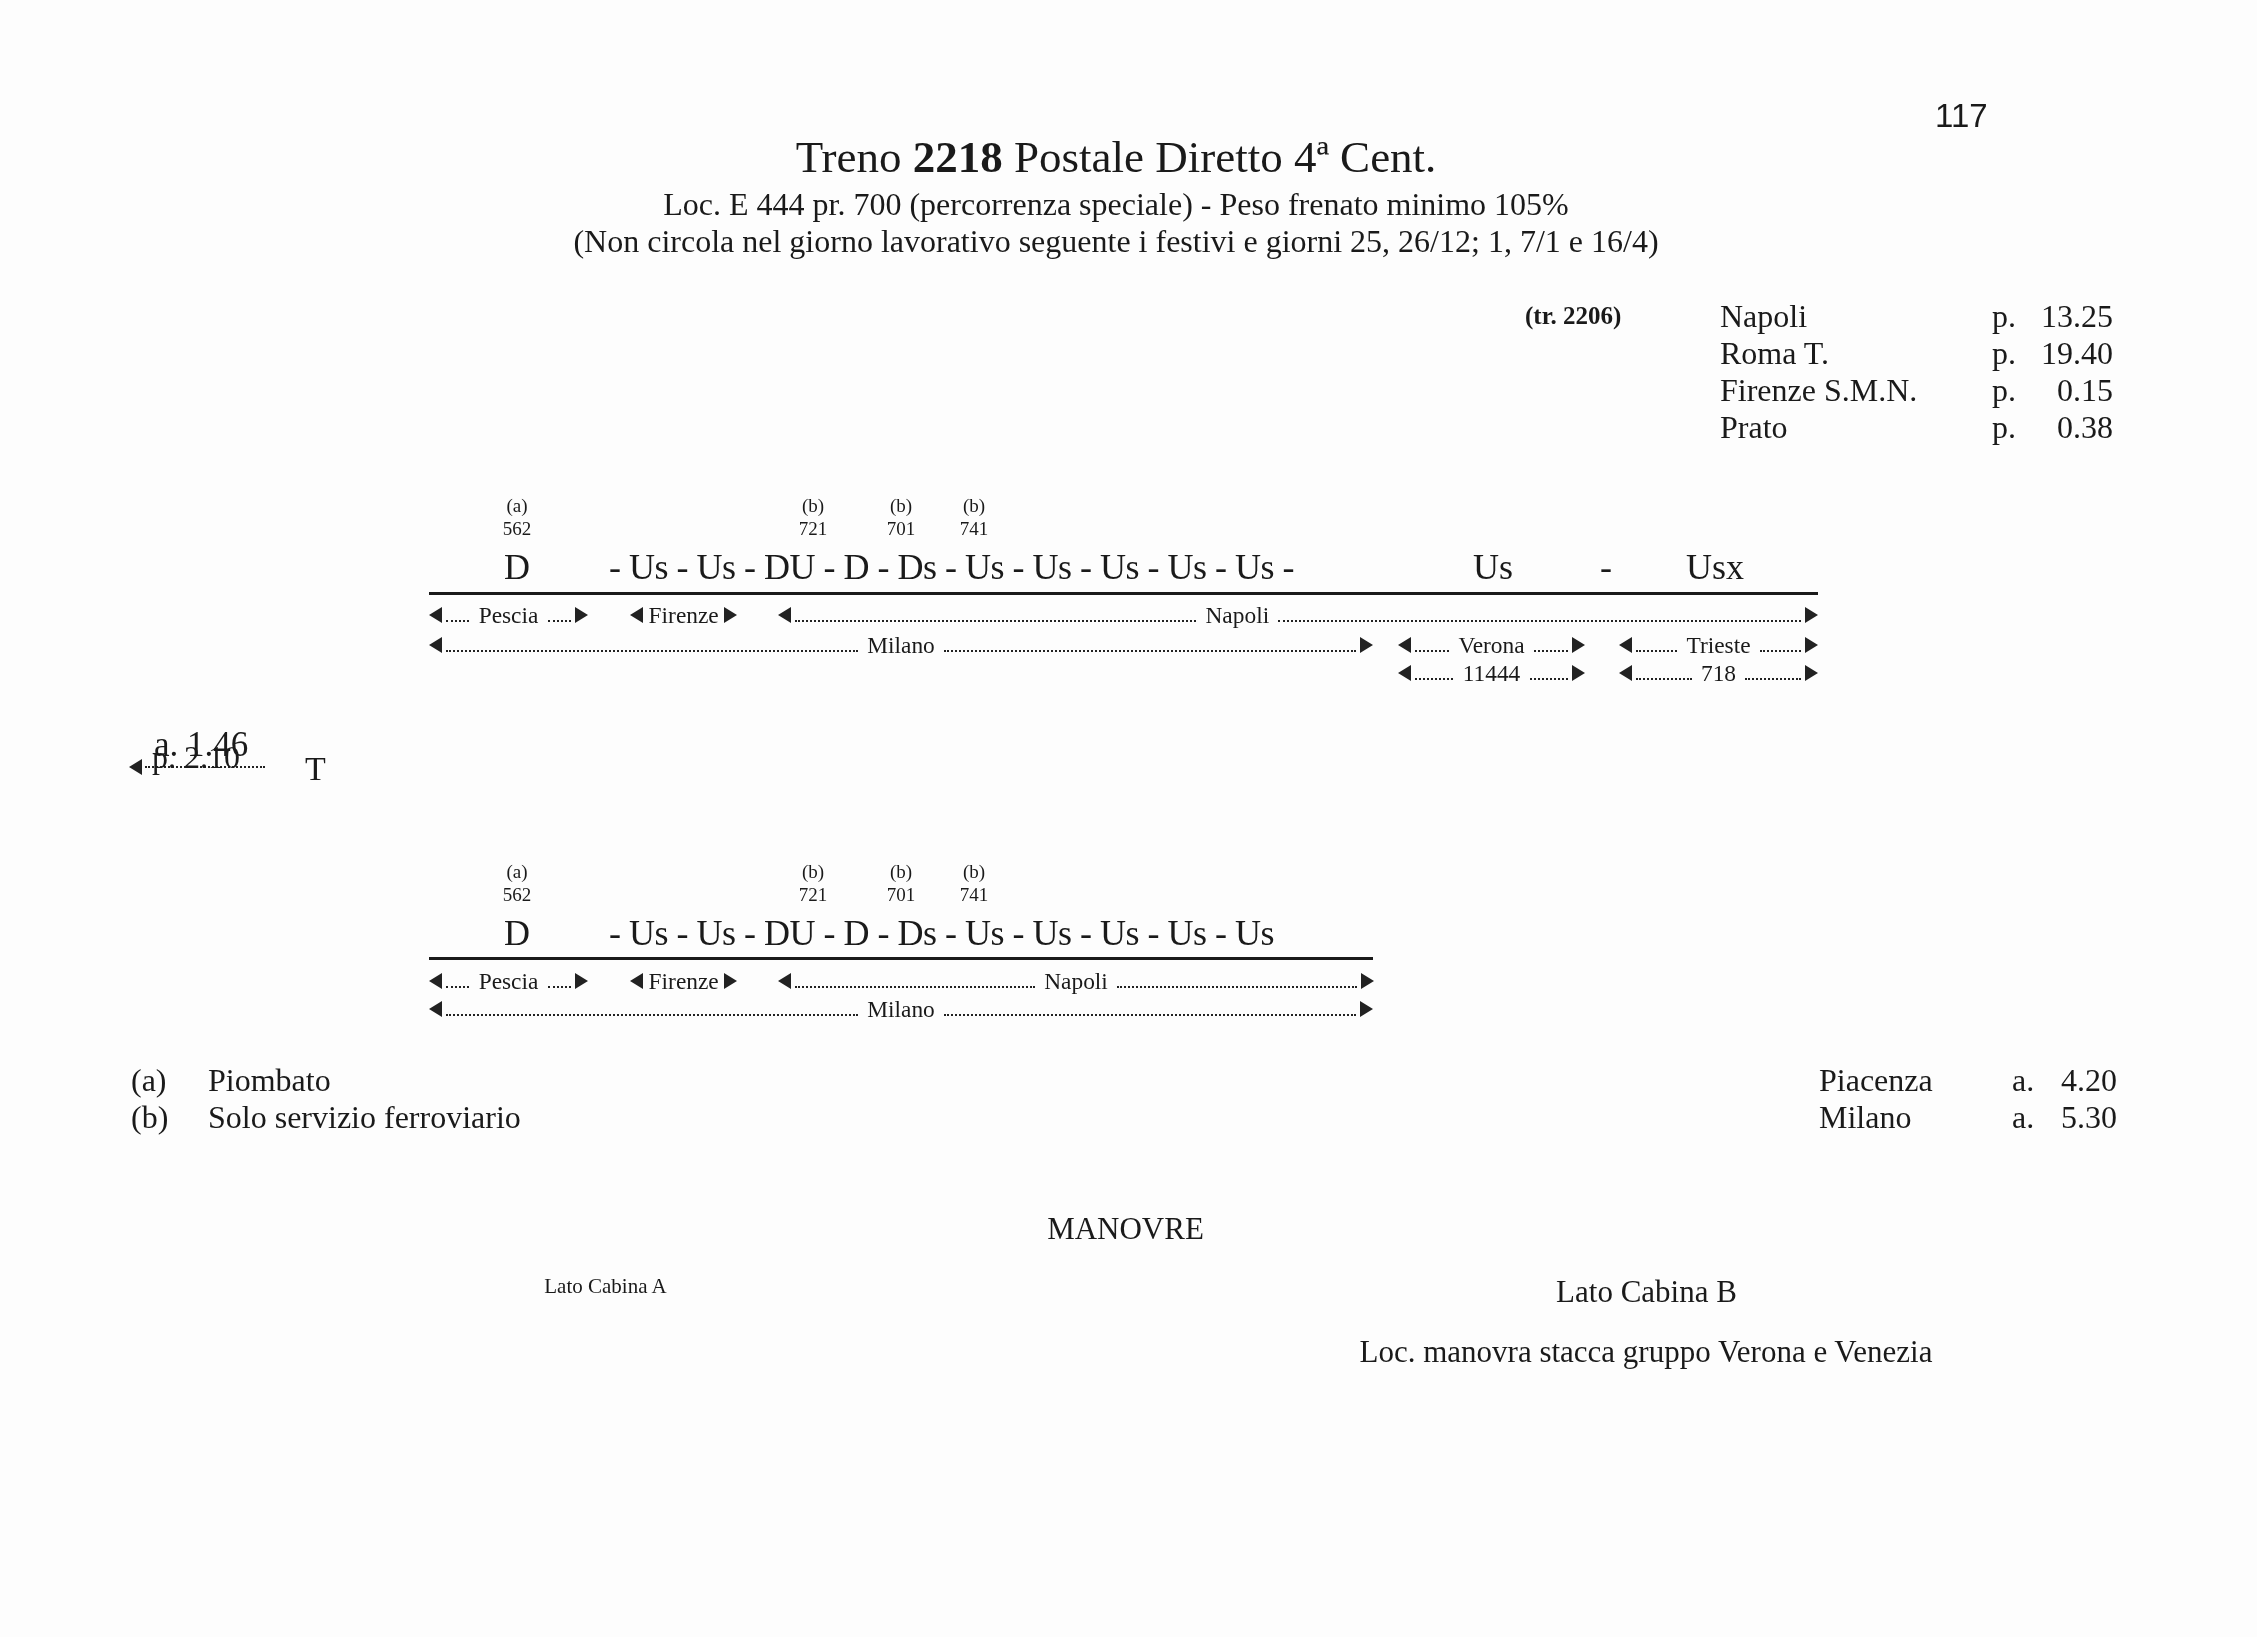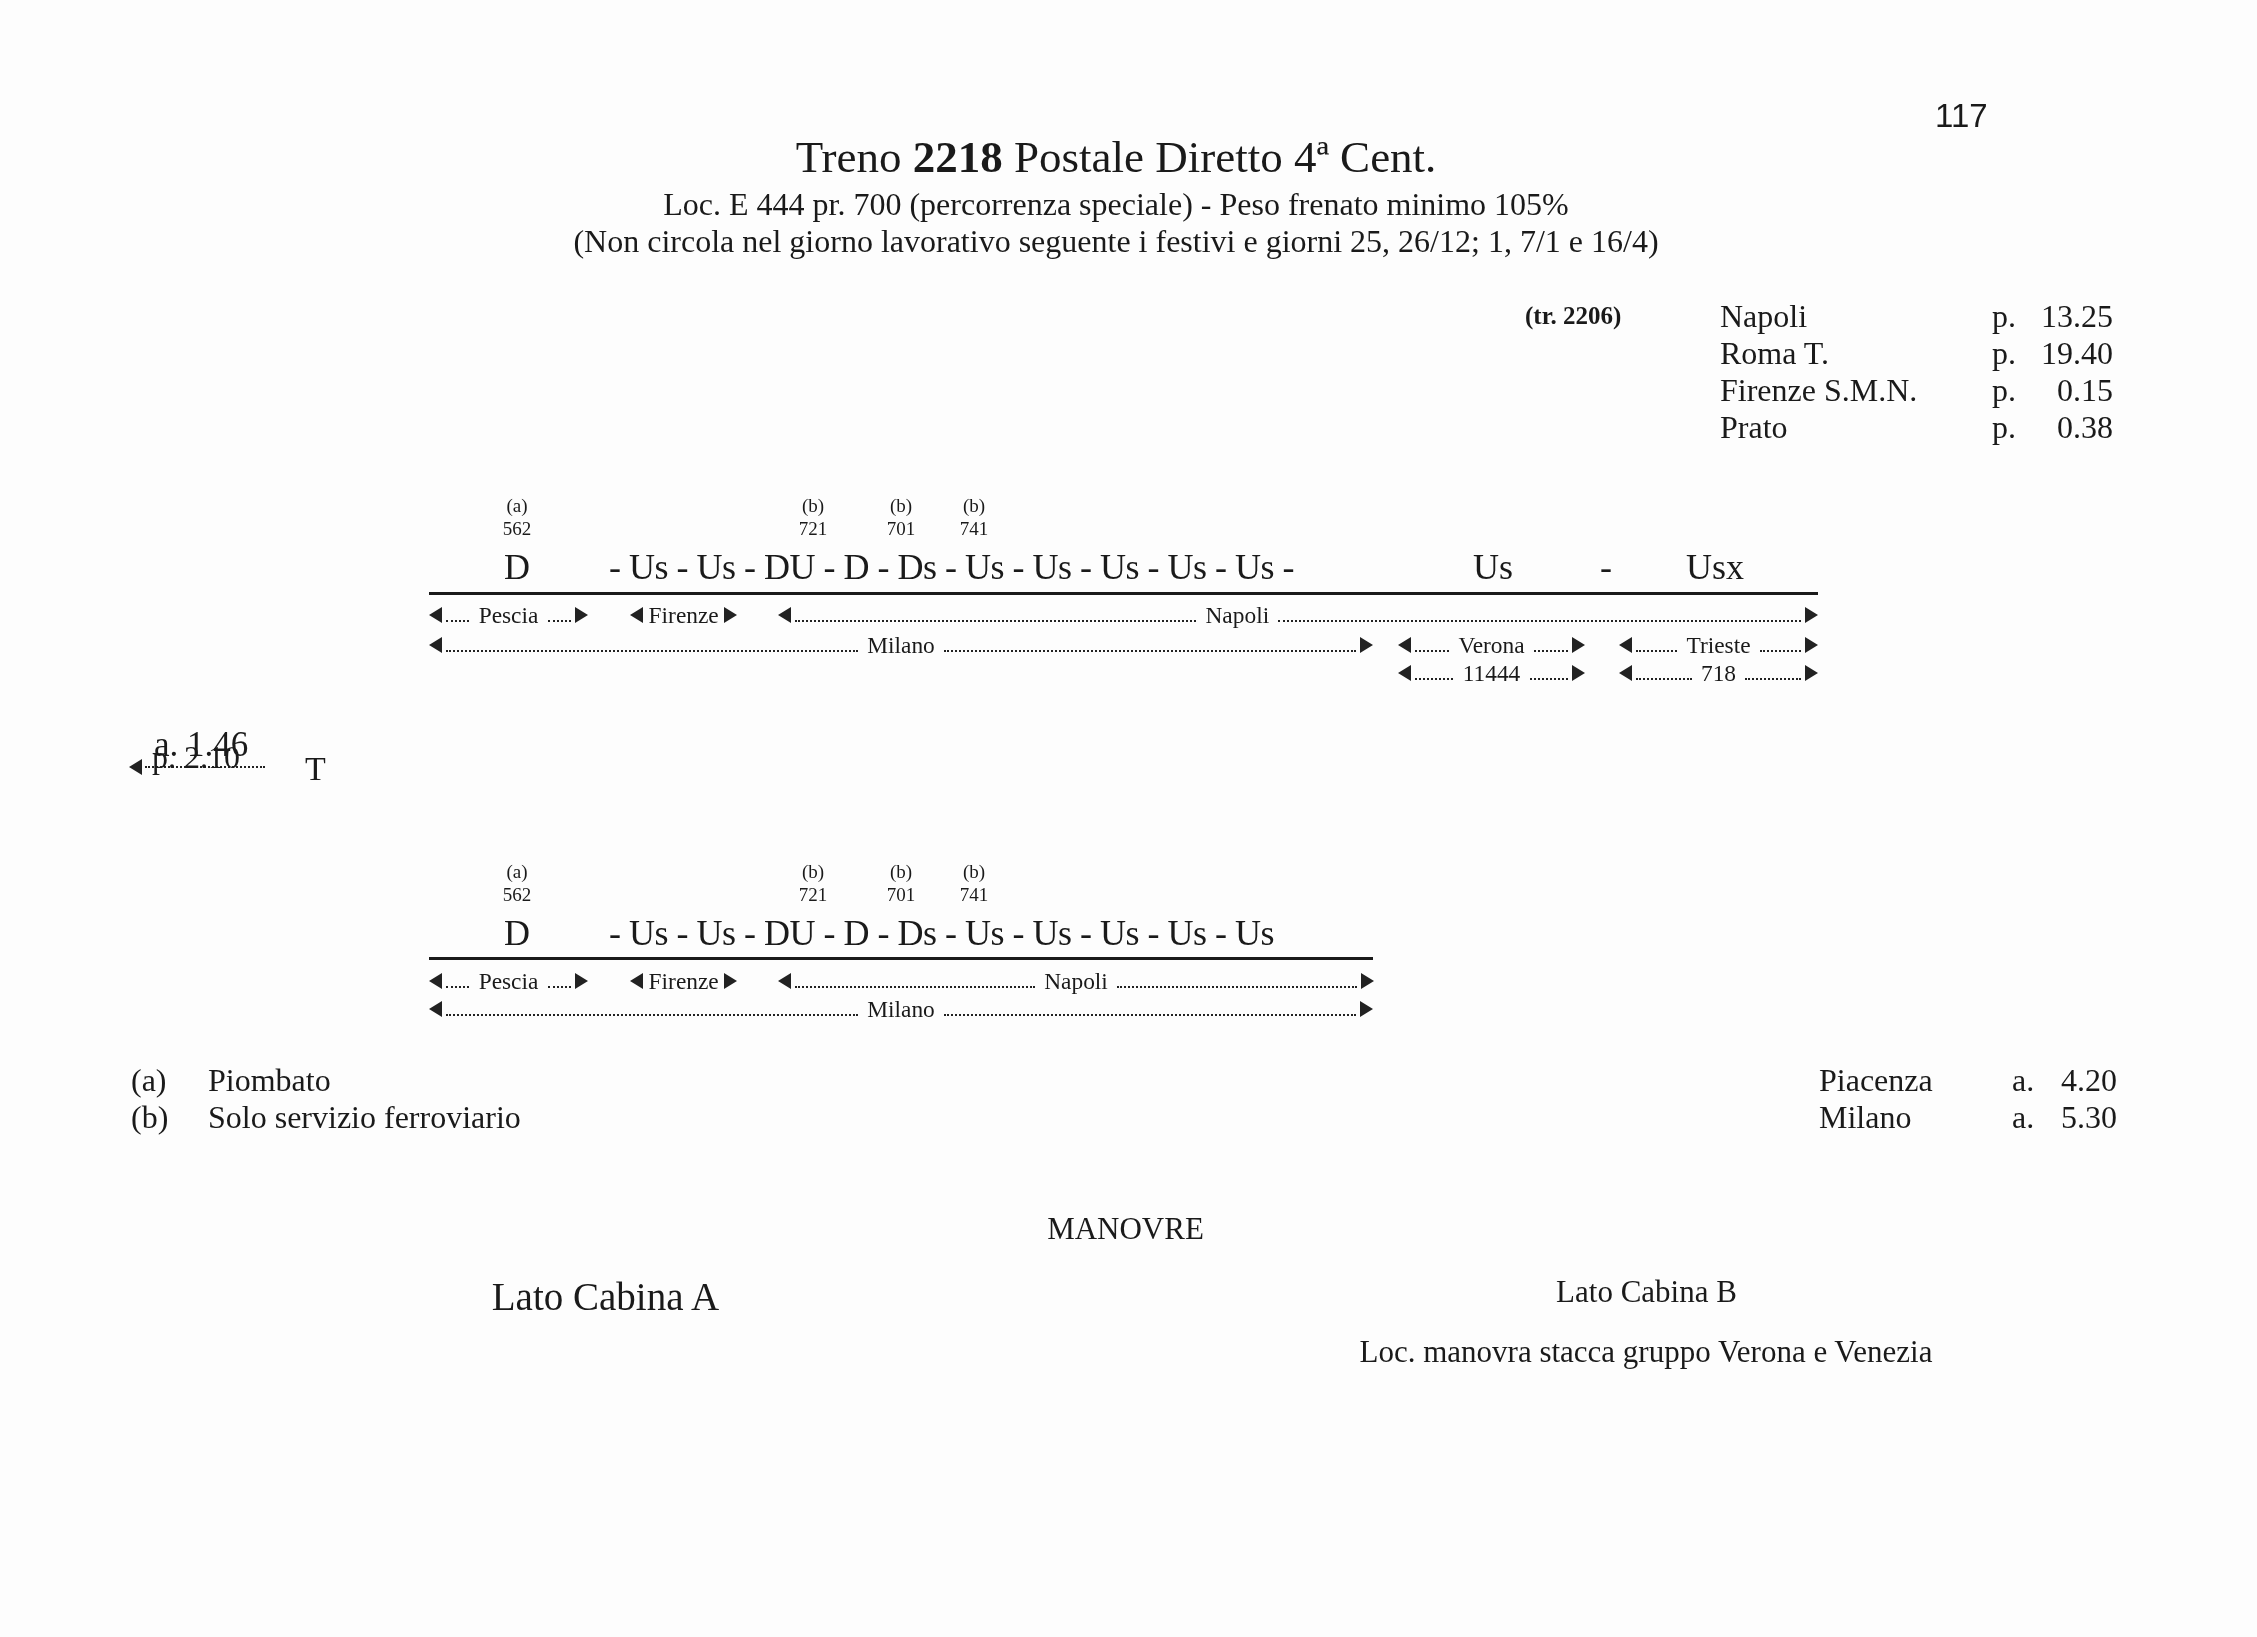--- a/index.html
+++ b/index.html
@@ -227,16 +227,16 @@
     <span style="width:64px;text-align:right;">4.20</span>
   </div>
   <div style="display:flex;">
     <span style="width:193px;">Milano</span>
     <span style="width:41px;">a.</span>
     <span style="width:64px;text-align:right;">5.30</span>
   </div>
 </div>
 
 <div class="abs bold" style="left:1032px;top:1211px;width:187px;text-align:center;font-size:31px;">MANOVRE</div>
-<div class="abs bold" style="left:465px;top:1274px;width:281px;text-align:center;font-size:39px;">Lato Cabina A</div>
+<div class="abs bold" style="left:465px;top:1274px;width:281px;text-align:center;font-size:21px;">Lato Cabina A</div>
 <div class="abs bold" style="left:1506px;top:1274px;width:281px;text-align:center;font-size:31px;">Lato Cabina B</div>
 <div class="abs" style="left:1271px;top:1334px;width:750px;text-align:center;font-size:31px;">Loc. manovra stacca gruppo Verona e Venezia</div>
 
 
 </body></html>

